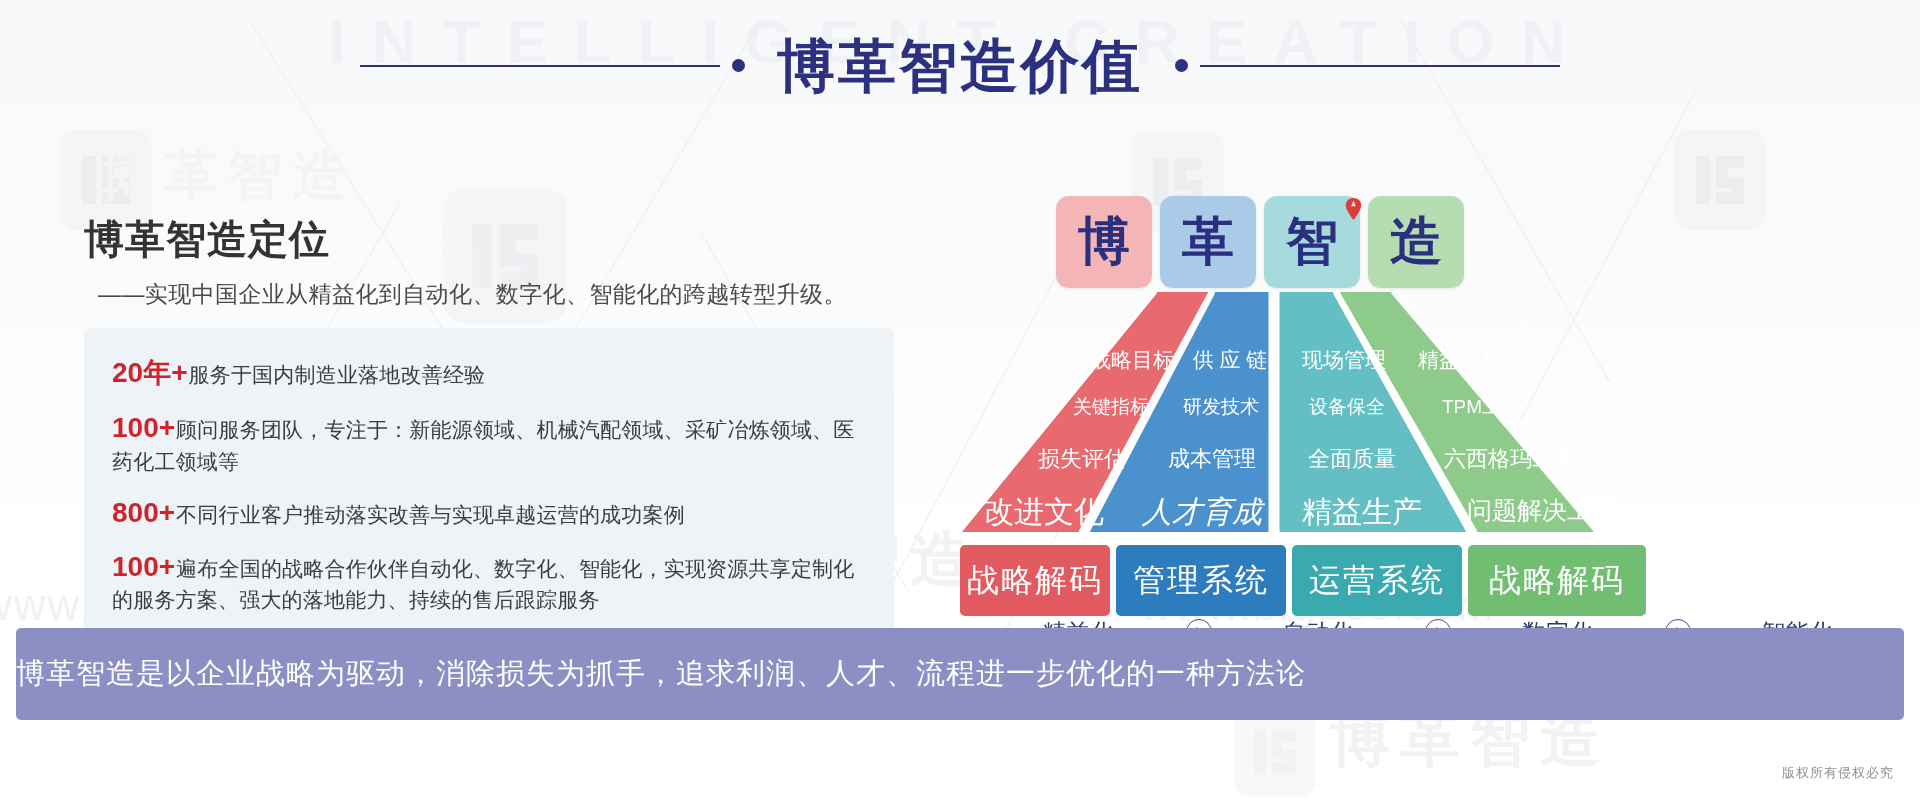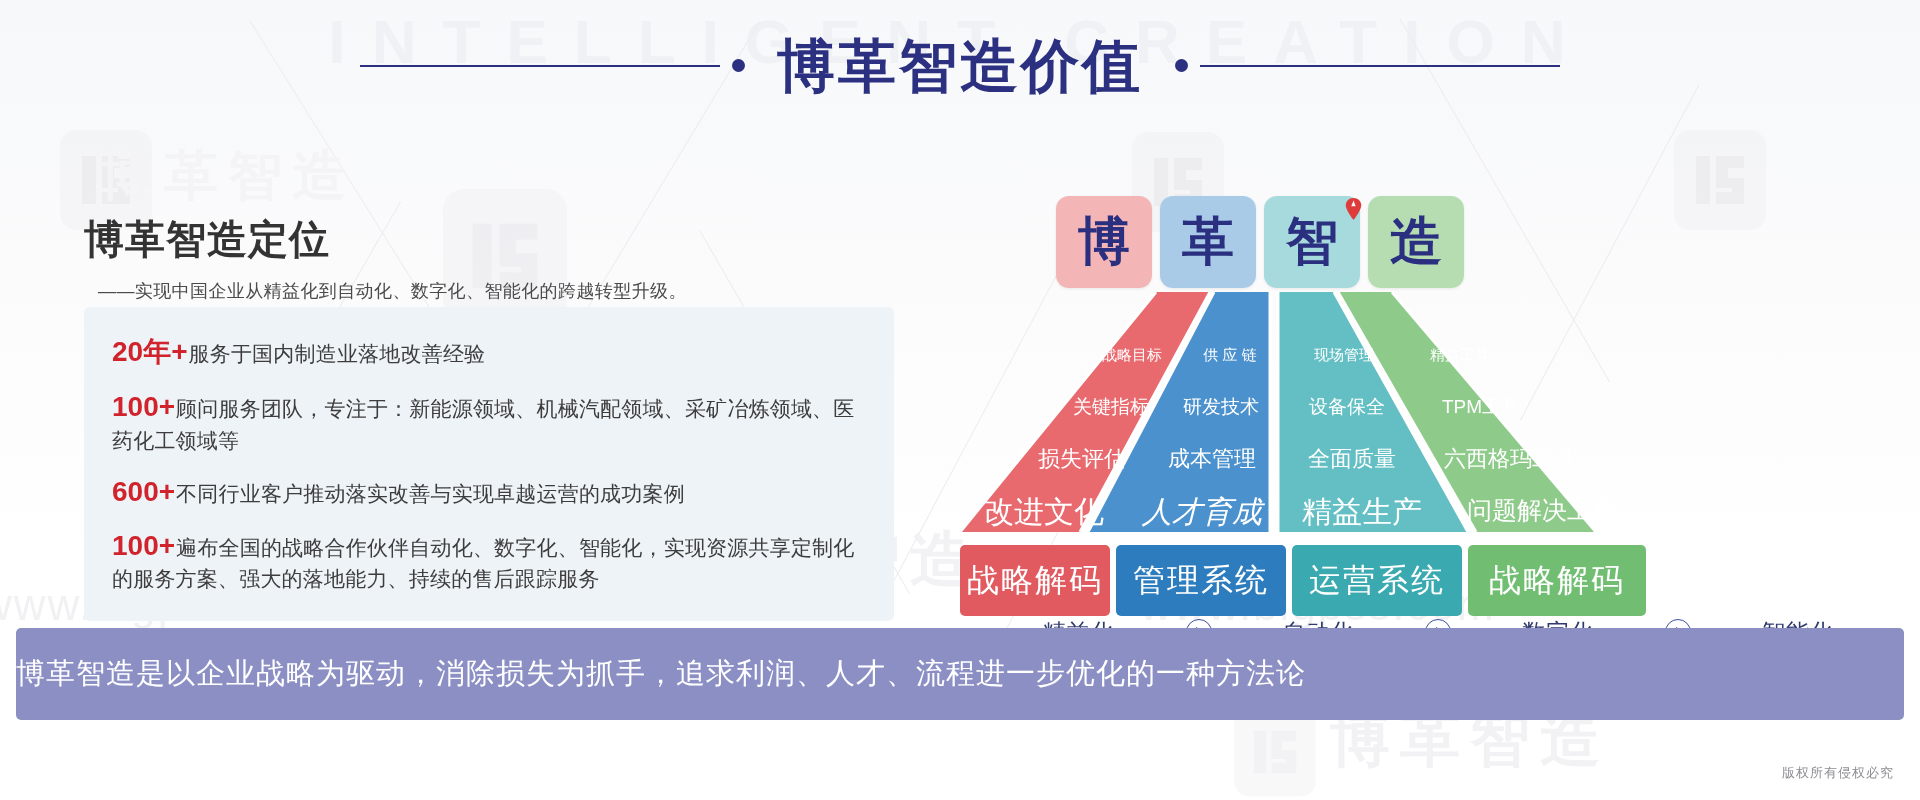--- a/index.html
+++ b/index.html
@@ -76,22 +76,22 @@
     line-height: 1.1;
   }
 
   
   .left { position: absolute; left: 84px; top: 212px; width: 800px; }
   .left-title {
     font-size: 40px; font-weight: 700; color: #333333;
     letter-spacing: 1px; margin-bottom: 12px;
   }
   .left-sub {
-    font-size: 18px; color: #4a4a4a; letter-spacing: .4px;
-    padding-left: 14px; margin-bottom: 4px; white-space: nowrap;
+    font-size: 23px; color: #4a4a4a; letter-spacing: .4px;
+    padding-left: 14px; margin-bottom: 18px; white-space: nowrap;
   }
   .stat-card {
     background: #eef3f8;
     border-radius: 6px;
     padding: 26px 26px 26px 28px;
     width: 810px;
   }
   .stat-row { margin-bottom: 20px; }
   .stat-row:last-child { margin-bottom: 0; }
   .stat-num {
@@ -127,21 +127,21 @@
   }
 
   .lbl {
     position: absolute;
     color: #ffffff;
     white-space: nowrap;
     text-align: center;
     user-select: none;
     font-weight: 400;
   }
-  .lbl.s1 { font-size: 15px; }
+  .lbl.s1 { font-size: 21px; }
   .lbl.s2 { font-size: 19px; }
   .lbl.s3 { font-size: 22px; }
   .lbl.s4 { font-size: 30px; font-weight: 500; text-align: center; }
 
   .base-box {
     position: absolute;
     bottom: 0;
     height: 71px;
     display: flex; align-items: center; justify-content: center;
     color: #ffffff; font-size: 32px; font-weight: 500; letter-spacing: 2px;
@@ -254,21 +254,21 @@
     <div class="left-sub">——实现中国企业从精益化到自动化、数字化、智能化的跨越转型升级。</div>
 
     <div class="stat-card">
       <div class="stat-row">
         <span class="stat-num">20年+</span><span class="stat-text">服务于国内制造业落地改善经验</span>
       </div>
       <div class="stat-row">
         <span class="stat-num">100+</span><span class="stat-text">顾问服务团队，专注于：新能源领域、机械汽配领域、采矿冶炼领域、医药化工领域等</span>
       </div>
       <div class="stat-row">
-        <span class="stat-num">600+</span><span class="stat-text">不同行业客户推动落实改善与实现卓越运营的成功案例</span>
+        <span class="stat-num">800+</span><span class="stat-text">不同行业客户推动落实改善与实现卓越运营的成功案例</span>
       </div>
       <div class="stat-row">
         <span class="stat-num">100+</span><span class="stat-text">遍布全国的战略合作伙伴自动化、数字化、智能化，实现资源共享定制化的服务方案、强大的落地能力、持续的售后跟踪服务</span>
       </div>
     </div>
   </div>
 
   <div class="pyr">
 
     <div class="cap-row">

